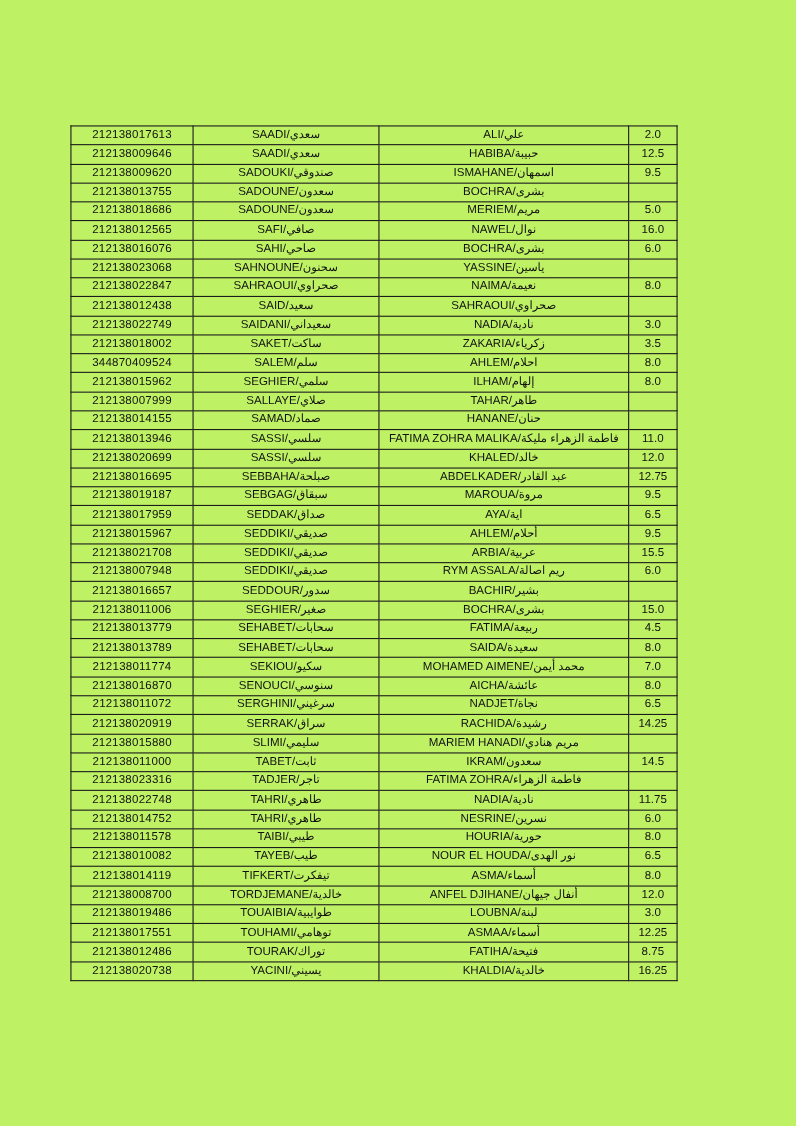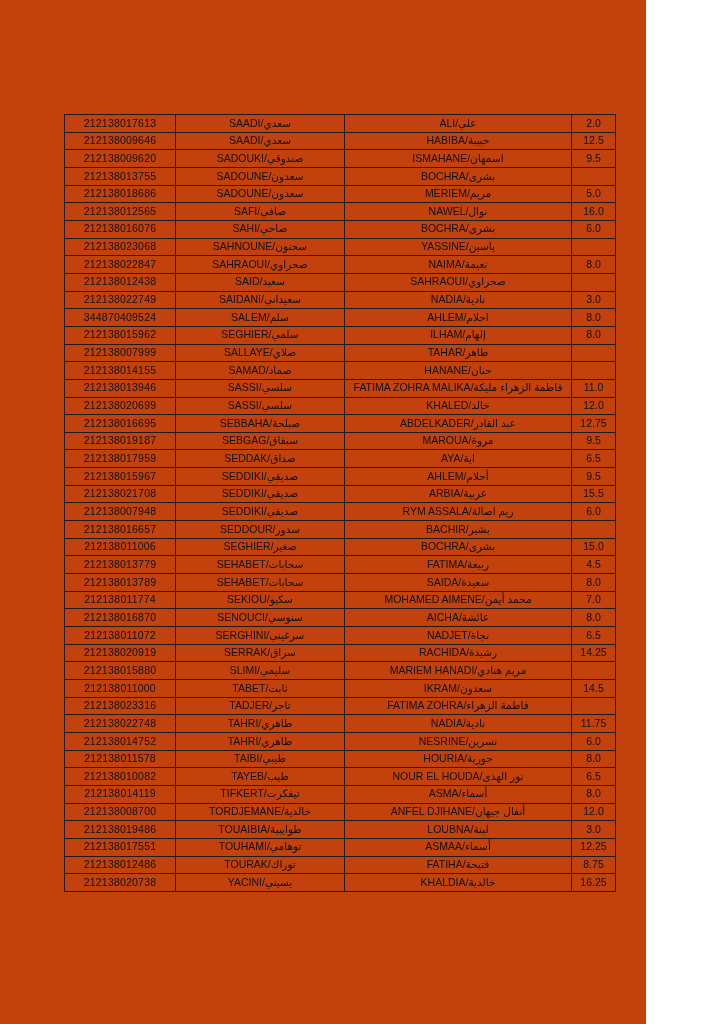--- a/index.html
+++ b/index.html
@@ -2,23 +2,23 @@
 <html lang="en"><head>
 <meta charset="utf-8">
 <style>
   html, body {
     margin: 0;
     padding: 0;
     background: #ffffff;
   }
   .page {
     position: relative;
-    width: 646px;
+    width: 724px;
     height: 1024px;
-    background: #c2410c;
+    background: #bef264;
     overflow: hidden;
     font-family: "Liberation Sans", "DejaVu Sans", sans-serif;
   }
   table.grades {
     position: absolute;
     left: 64px;
     top: 114px;
     width: 551px;
     height: 778px;
     border-collapse: collapse;
@@ -110,20 +110,26 @@
           <td class="name-col">SAHRAOUI/صحراوي</td>
           <td class="grade-col"></td>
         </tr>
         <tr>
           <td class="id-col">212138022749</td>
           <td class="name-col">SAIDANI/سعيداني</td>
           <td class="name-col">NADIA/نادية</td>
           <td class="grade-col">3.0</td>
         </tr>
         <tr>
+          <td class="id-col">212138018002</td>
+          <td class="name-col">SAKET/ساكت</td>
+          <td class="name-col">ZAKARIA/زكرياء</td>
+          <td class="grade-col">3.5</td>
+        </tr>
+        <tr>
           <td class="id-col">344870409524</td>
           <td class="name-col">SALEM/سلم</td>
           <td class="name-col">AHLEM/احلام</td>
           <td class="grade-col">8.0</td>
         </tr>
         <tr>
           <td class="id-col">212138015962</td>
           <td class="name-col">SEGHIER/سلمي</td>
           <td class="name-col">ILHAM/إلهام</td>
           <td class="grade-col">8.0</td>

